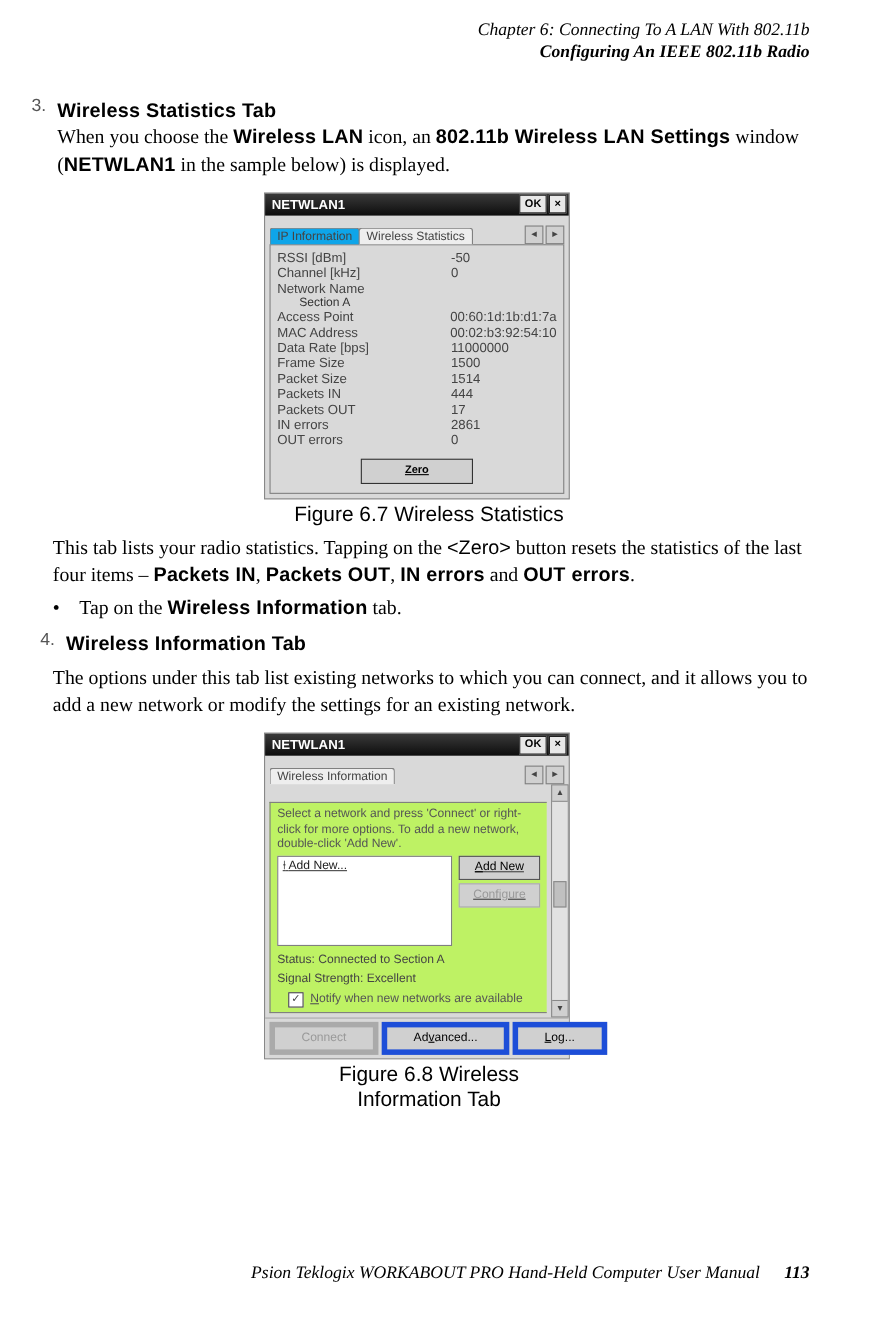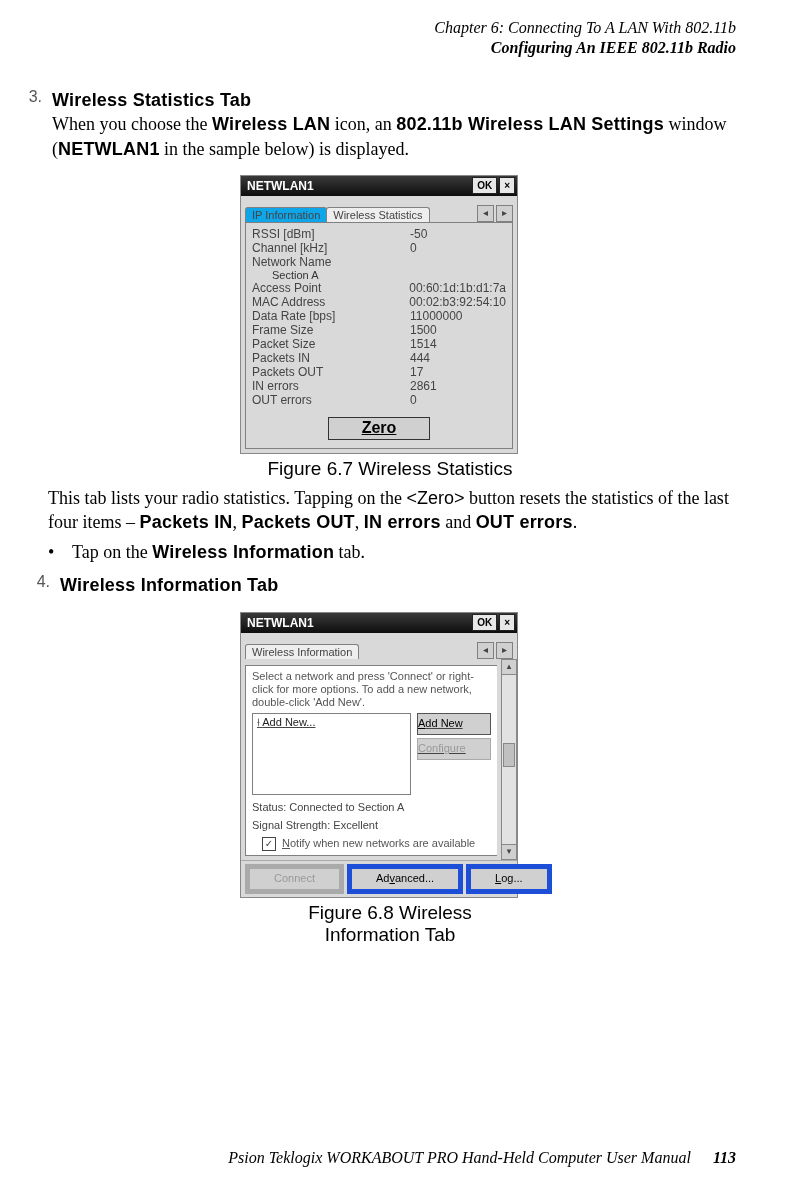--- a/index.html
+++ b/index.html
@@ -39,28 +39,28 @@
   .title-btn { background: #e8e8e8; color: #000; border: 1px solid #222; font-weight: 700; font-size: 10px; padding: 0 4px; height: 15px; line-height: 14px; margin-left: 2px; display: inline-flex; align-items: center; }
   .tabstrip { display: flex; align-items: flex-end; gap: 0; padding: 4px 4px 0 4px; height: 22px; }
   .tab { border: 1px solid #808080; border-bottom: none; background: #0ea5e9; padding: 1px 6px; font-size: 11px; border-radius: 3px 3px 0 0; margin-right: -1px; position: relative; }
   .tab.active { background: #eee; z-index: 2; }
   .tabarrow { width: 15px; height: 15px; border: 1px solid #808080; background: #d0d0d0; font-size: 10px; line-height: 13px; text-align: center; margin-left: 2px; }
   .pane { border: 1px solid #808080; background: #d9d9d9; margin: 0 4px 4px 4px; padding: 4px 6px 8px 6px; min-height: 200px; }
   .stat-row { display: flex; }
   .stat-label { width: 110px; }
   .stat-val { flex: 1; margin-left: 48px; }
   .net-sub { padding-left: 20px; font-size: 11px; color: #333; }
-  .zero-btn { display: block; margin: 10px auto 0; width: 100px; height: 21px; border: 1px solid #333; background: #d0d0d0; text-align: center; line-height: 19px; font-size: 16px; text-decoration: underline; font-weight: 700; color: #000; }
+  .zero-btn { display: block; margin: 10px auto 0; width: 100px; height: 21px; border: 1px solid #333; background: #d0d0d0; text-align: center; line-height: 19px; font-size: 10px; text-decoration: underline; font-weight: 700; color: #000; }
   
-  .info-pane { border: 1px solid #808080; background: #ffffff; margin: 6px 4px 4px 4px; padding: 4px 6px 4px 6px; }
+  .info-pane { border: 1px solid #808080; background: #bef264; margin: 16px 4px 4px 4px; padding: 4px 6px 4px 6px; }
   .hint { font-size: 11px; color: #555; line-height: 1.2; }
   .net-area { display: flex; gap: 6px; margin-top: 4px; text-decoration: underline; }
   .net-list { flex: 1; height: 76px; background: #fff; border: 1px solid #808080; padding: 2px 4px; font-size: 11px; color: #222; }
   .side-btns { display: flex; flex-direction: column; gap: 3px; }
-  .gbtn { width: 72px; height: 20px; border: 1px solid #555; background: #d0d0d0; font-size: 11px; line-height: 18px; color: #000; }
+  .gbtn { width: 72px; height: 20px; border: 1px solid #555; background: #d0d0d0; font-size: 11px; text-align: center; line-height: 18px; color: #000; }
   .gbtn.disabled { color: #9a9a9a; border-color: #aaa; }
   .status-line { font-size: 11px; margin-top: 6px; }
   .chk-row { display: flex; align-items: flex-start; gap: 6px; margin-top: 6px; padding-left: 10px; }
   .chk { width: 12px; height: 12px; border: 1px solid #444; background: #fff; display: inline-flex; align-items: center; justify-content: center; font-size: 10px; line-height: 10px; }
   .scrollbar { width: 14px; border: 1px solid #888; background: #d0d0d0; display: flex; flex-direction: column; }
   .sb-btn { height: 14px; border-bottom: 1px solid #888; font-size: 9px; text-align: center; line-height: 13px; }
   .sb-track { flex: 1; background: #e2e2e2; position: relative; }
   .sb-thumb { position: absolute; left: 1px; right: 1px; top: 40%; height: 22px; background: #c0c0c0; border: 1px solid #888; }
   .bottom-bar { display: flex; gap: 3px; padding: 3px 4px; border-top: 1px solid #aaa; background: #d9d9d9; }
   .bbtn { flex: 0 0 auto; padding: 0 24px; height: 20px; border: 5px solid #1d4ed8; background: #d0d0d0; font-size: 11px; line-height: 18px; color: #000; }
@@ -166,20 +166,21 @@
     <div>
       <span>Tap on the </span><span class="cond-bold">Wireless Information</span><span> tab.</span>
     </div>
   </div>
 
   <div class="step-row" style="margin-top:10px;">
     <div class="step-num" style="padding-left:8px;">4.</div>
     <div class="step-text"><span class="cond-bold">Wireless Information Tab</span></div>
   </div>
 
+  <div class="indent-block">The options under this tab list existing networks to which you can connect, and it allows you to add a new network or modify the settings for an existing network.</div>
 
   <div class="figure-wrap">
     <div class="win">
       <div class="titlebar">
         <span>NETWLAN1</span>
         <span class="spacer"></span>
         <span class="title-btn">OK</span>
         <span class="title-btn">×</span>
       </div>
       <div class="tabstrip">

